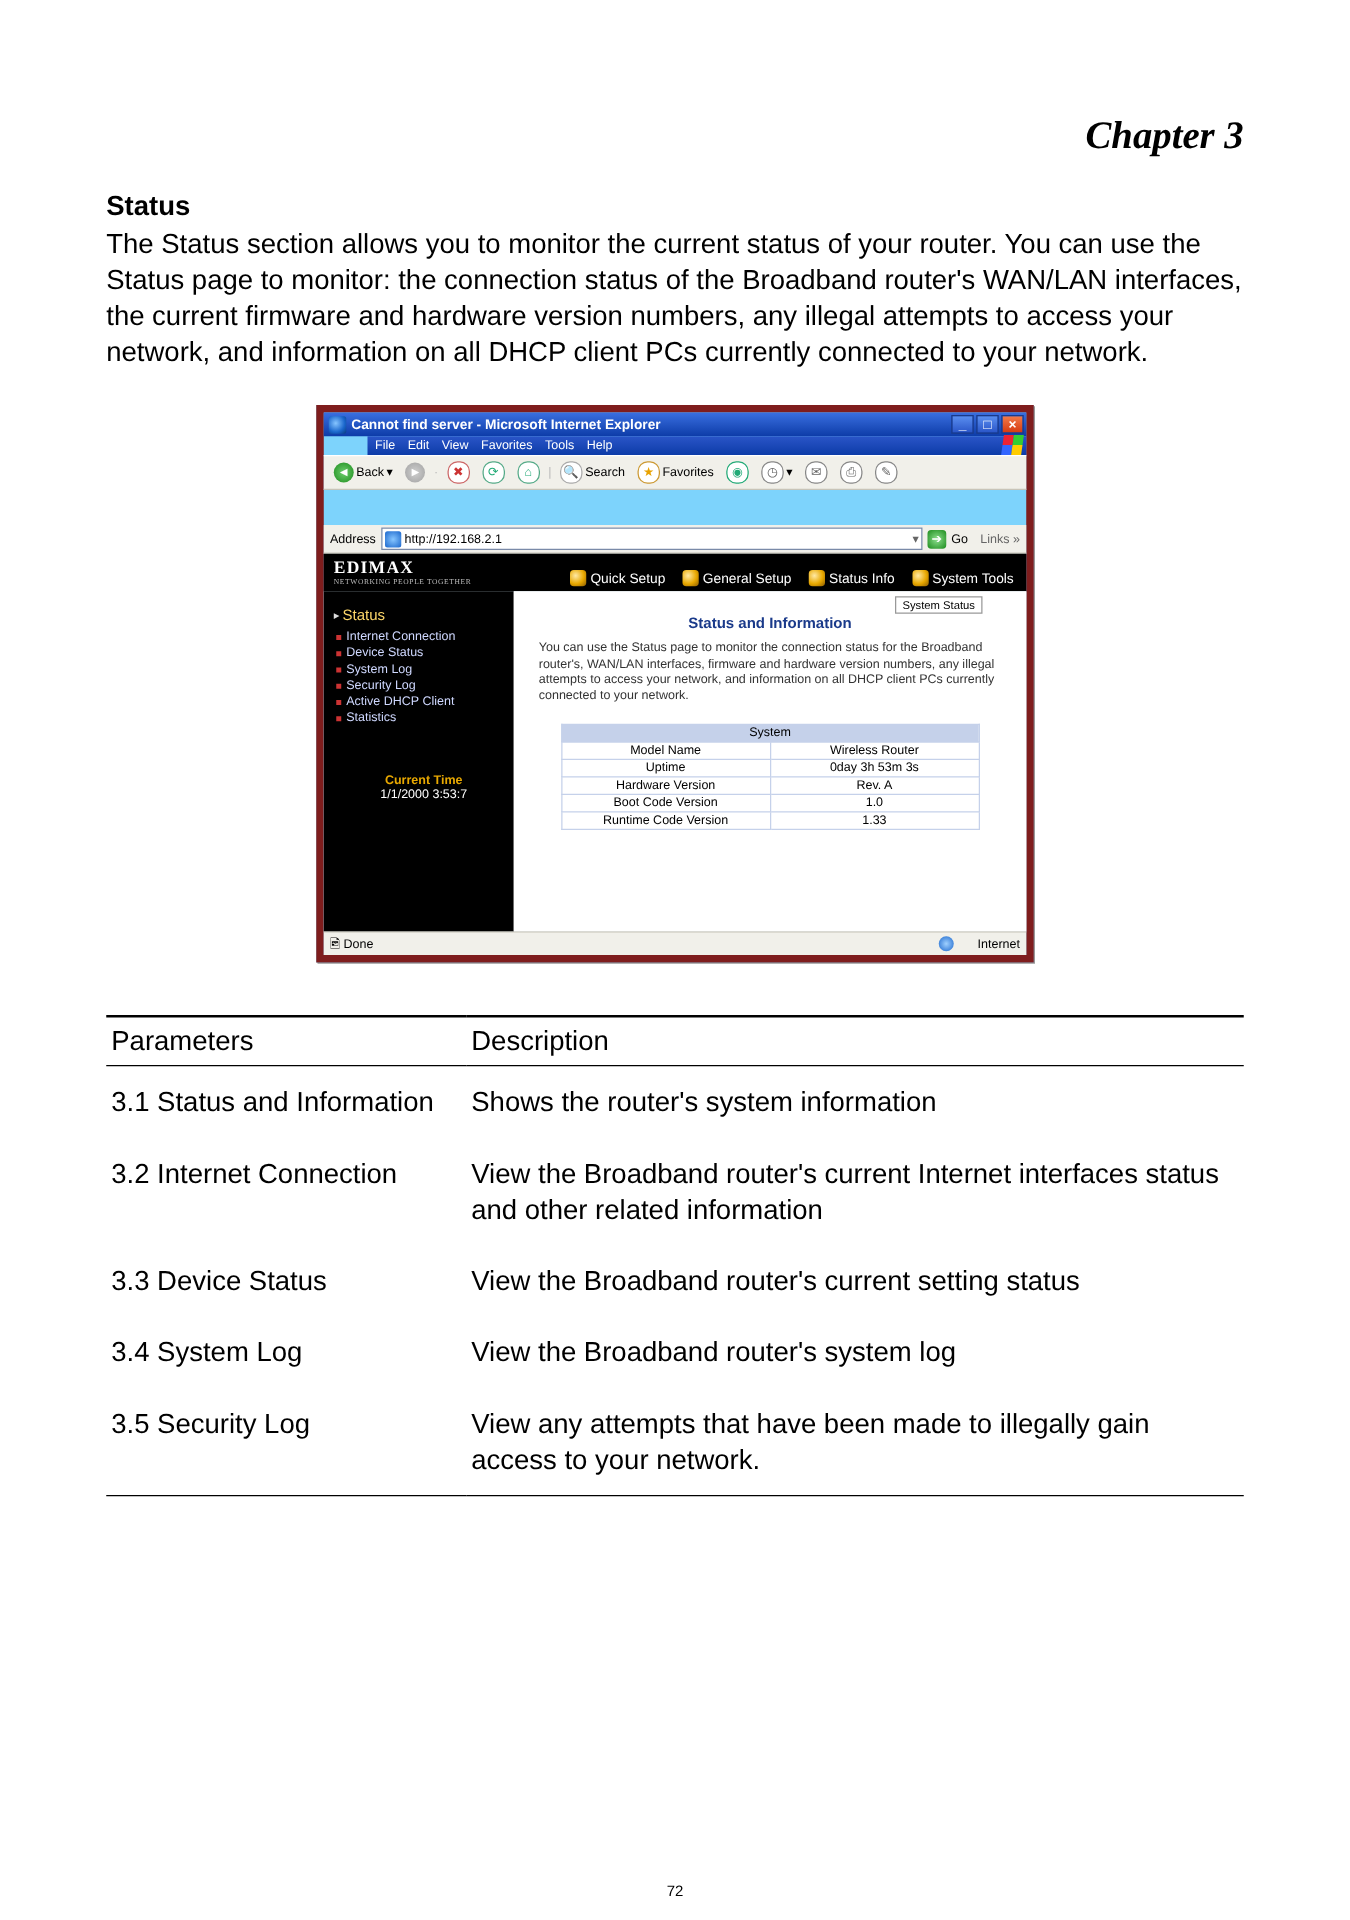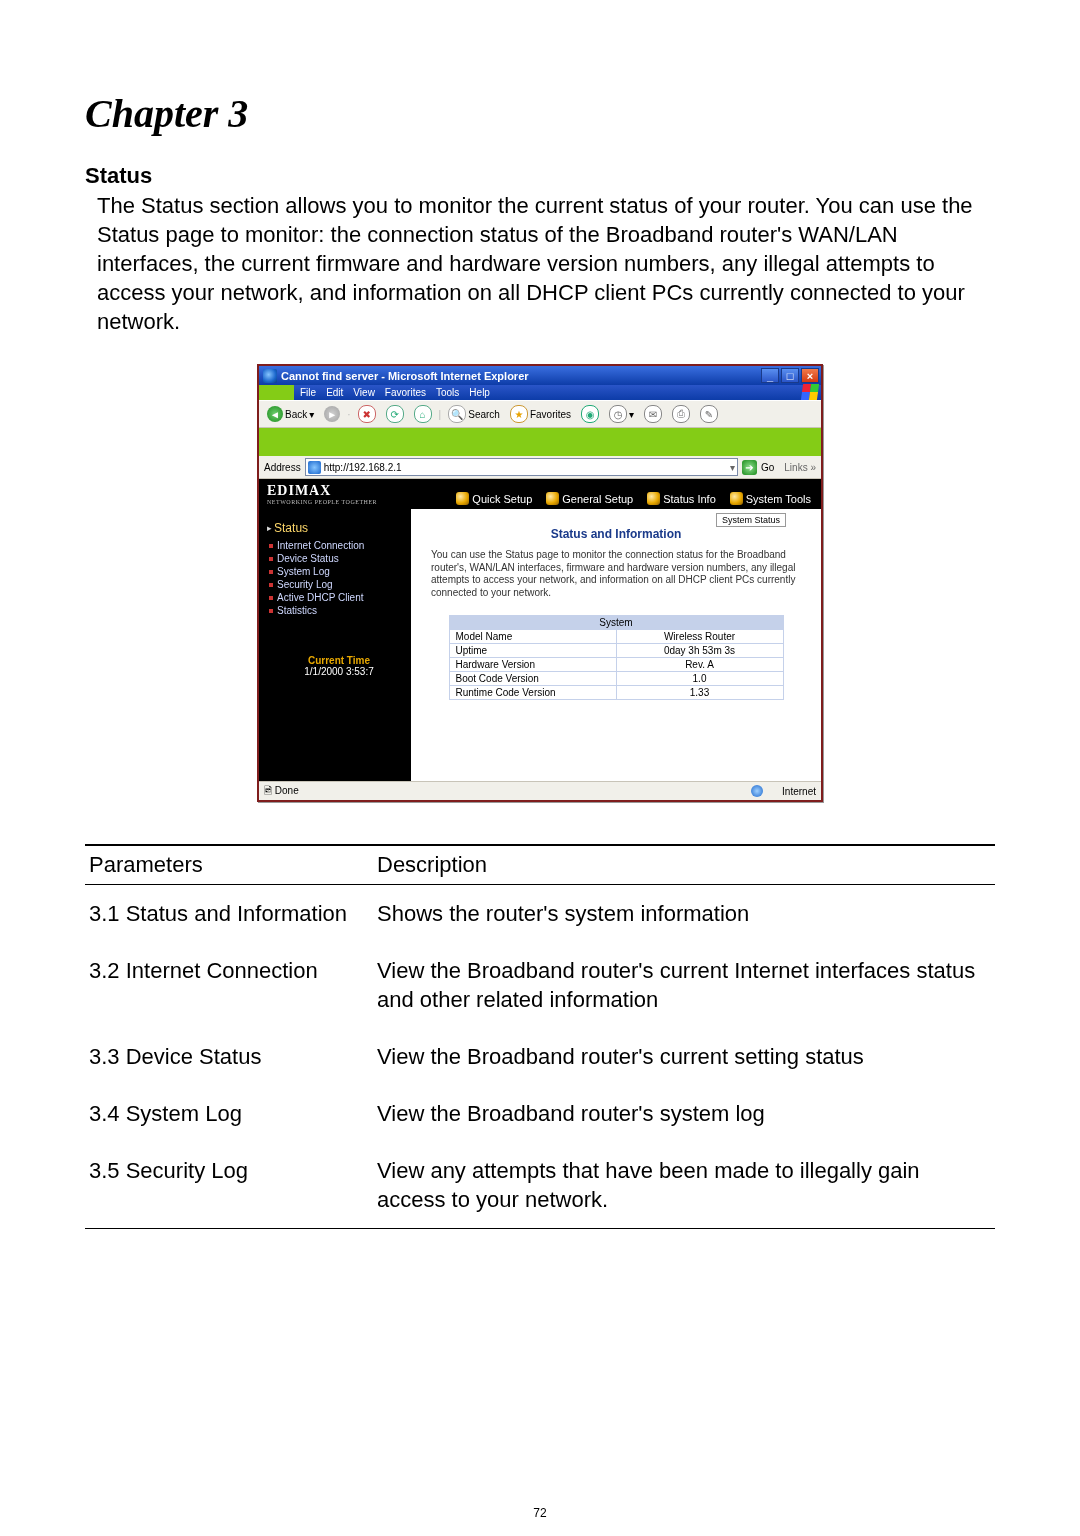--- a/index.html
+++ b/index.html
@@ -10,46 +10,46 @@
   }
   .page {
     width: 1080px;
     min-height: 1536px;
     margin: 0 auto;
     padding: 90px 85px 40px 85px;
     box-sizing: border-box;
     position: relative;
   }
   .chapter-title {
-    text-align: left;
+    text-align: right;
     font-style: italic;
     font-weight: bold;
-    font-size: 40px;
+    font-size: 31px;
     margin: 0 0 26px 0;
     font-family: "Times New Roman", Times, serif;
   }
   .section-title {
     font-weight: bold;
     font-size: 22px;
     margin: 0 0 2px 0;
   }
   .body-text {
     font-size: 22px;
     line-height: 1.32;
-    margin: 0 0 28px 12px;
+    margin: 0 0 28px 0;
   }
 
   
   .ie-window {
     width: 562px;
     margin: 0 auto 42px auto;
-    border: 2px solid #7f1d1d;
+    border: 6px solid #7f1d1d;
     font-family: Tahoma, Arial, sans-serif;
     font-size: 11px;
-    background: #84cc16;
+    background: #7dd3fc;
     box-shadow: 1px 1px 0 #999;
   }
   .titlebar {
     display: flex;
     align-items: center;
     background: linear-gradient(#3a6fe0, #0d3ca8);
     color: #fff;
     height: 19px;
     padding: 0 2px 0 4px;
   }
@@ -217,21 +217,21 @@
     margin:18px 0 8px 0;
   }
   .page-desc{
     font-size:10px;color:#333;line-height:1.25;margin:0 20px 10px 20px;
   }
   .sys-table{
     margin:16px auto;border-collapse:collapse;font-size:10px;width:335px;
   }
   .sys-table th{background:#c5d1ea;border:1px solid #c5d1ea;font-weight:normal;}
   .sys-table td{border:1px solid #c5d1ea;padding:1px 6px;}
-  .sys-table td:first-child{text-align:left;width:50%;}
+  .sys-table td:first-child{text-align:center;width:50%;}
   .sys-table td:last-child{text-align:center;}
 
   .statusbar{
     display:flex;align-items:center;
     background:#f1f0ea;border-top:1px solid #c8c4b8;
     height:18px;font-size:10px;padding:0 5px;
     justify-content:space-between;
   }
   .sb-right{display:flex;align-items:center;gap:19px;}
   .sb-right .globe{width:12px;height:12px;border-radius:6px;background:radial-gradient(#9fd0ff,#1a66cc);}

